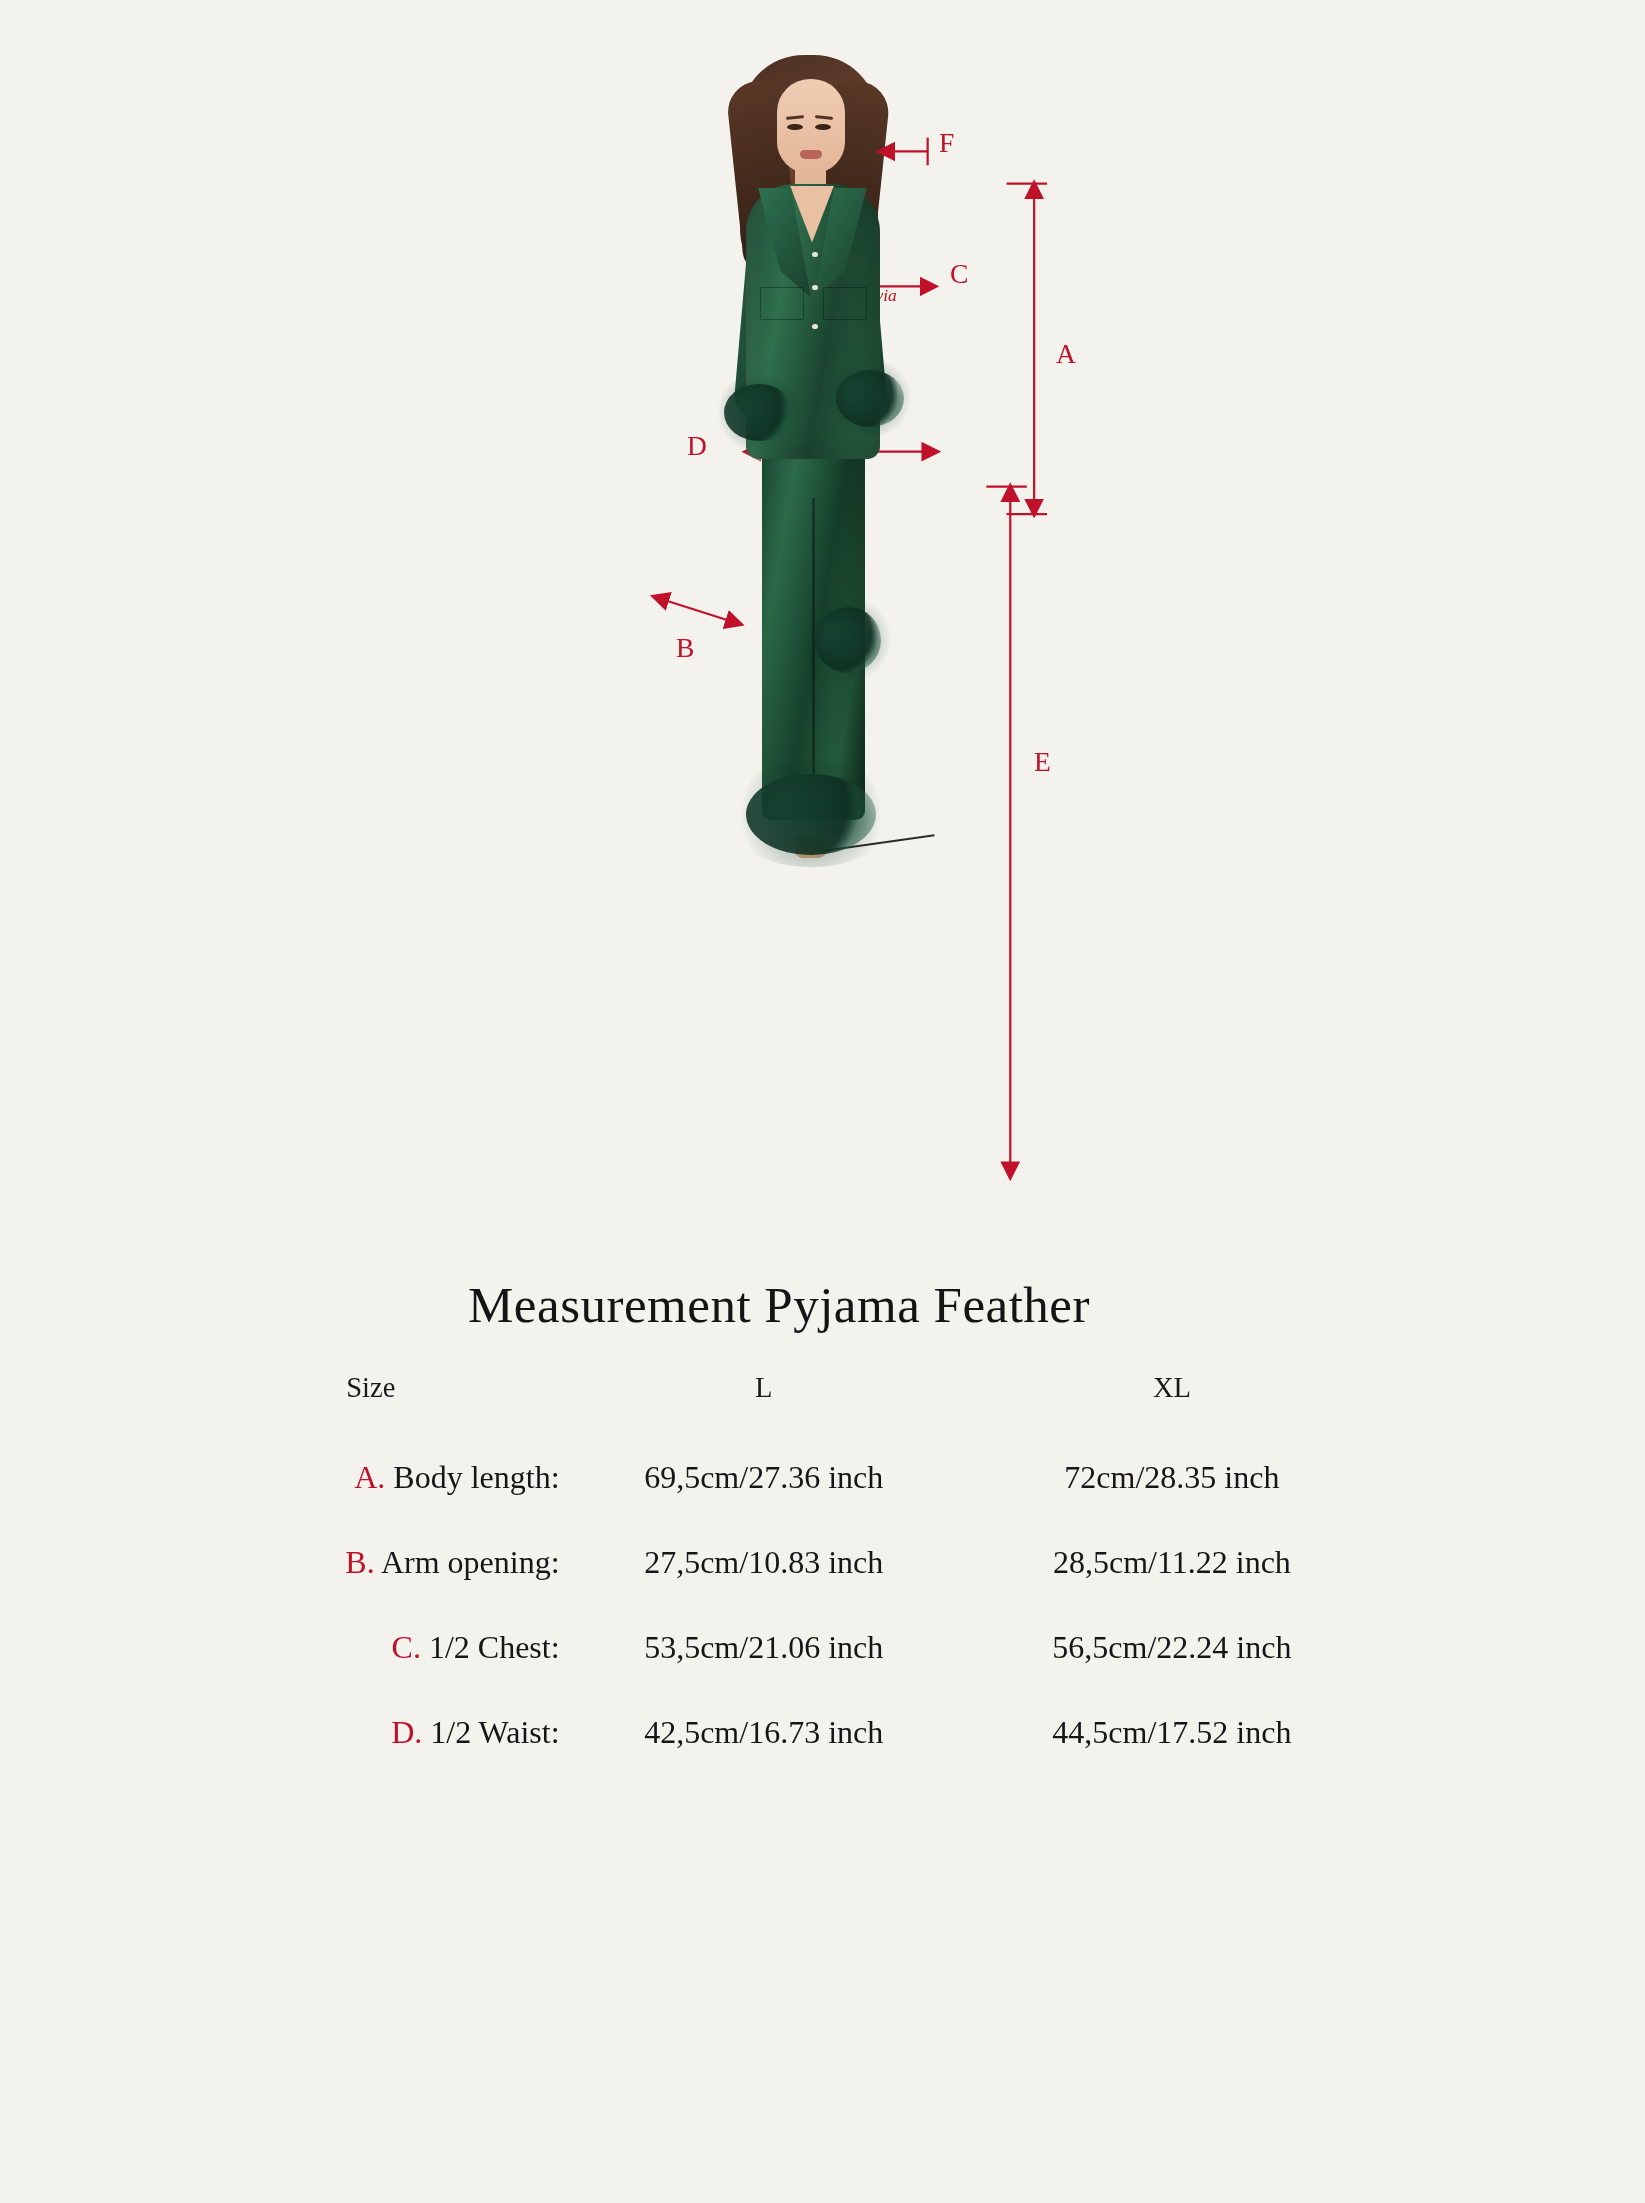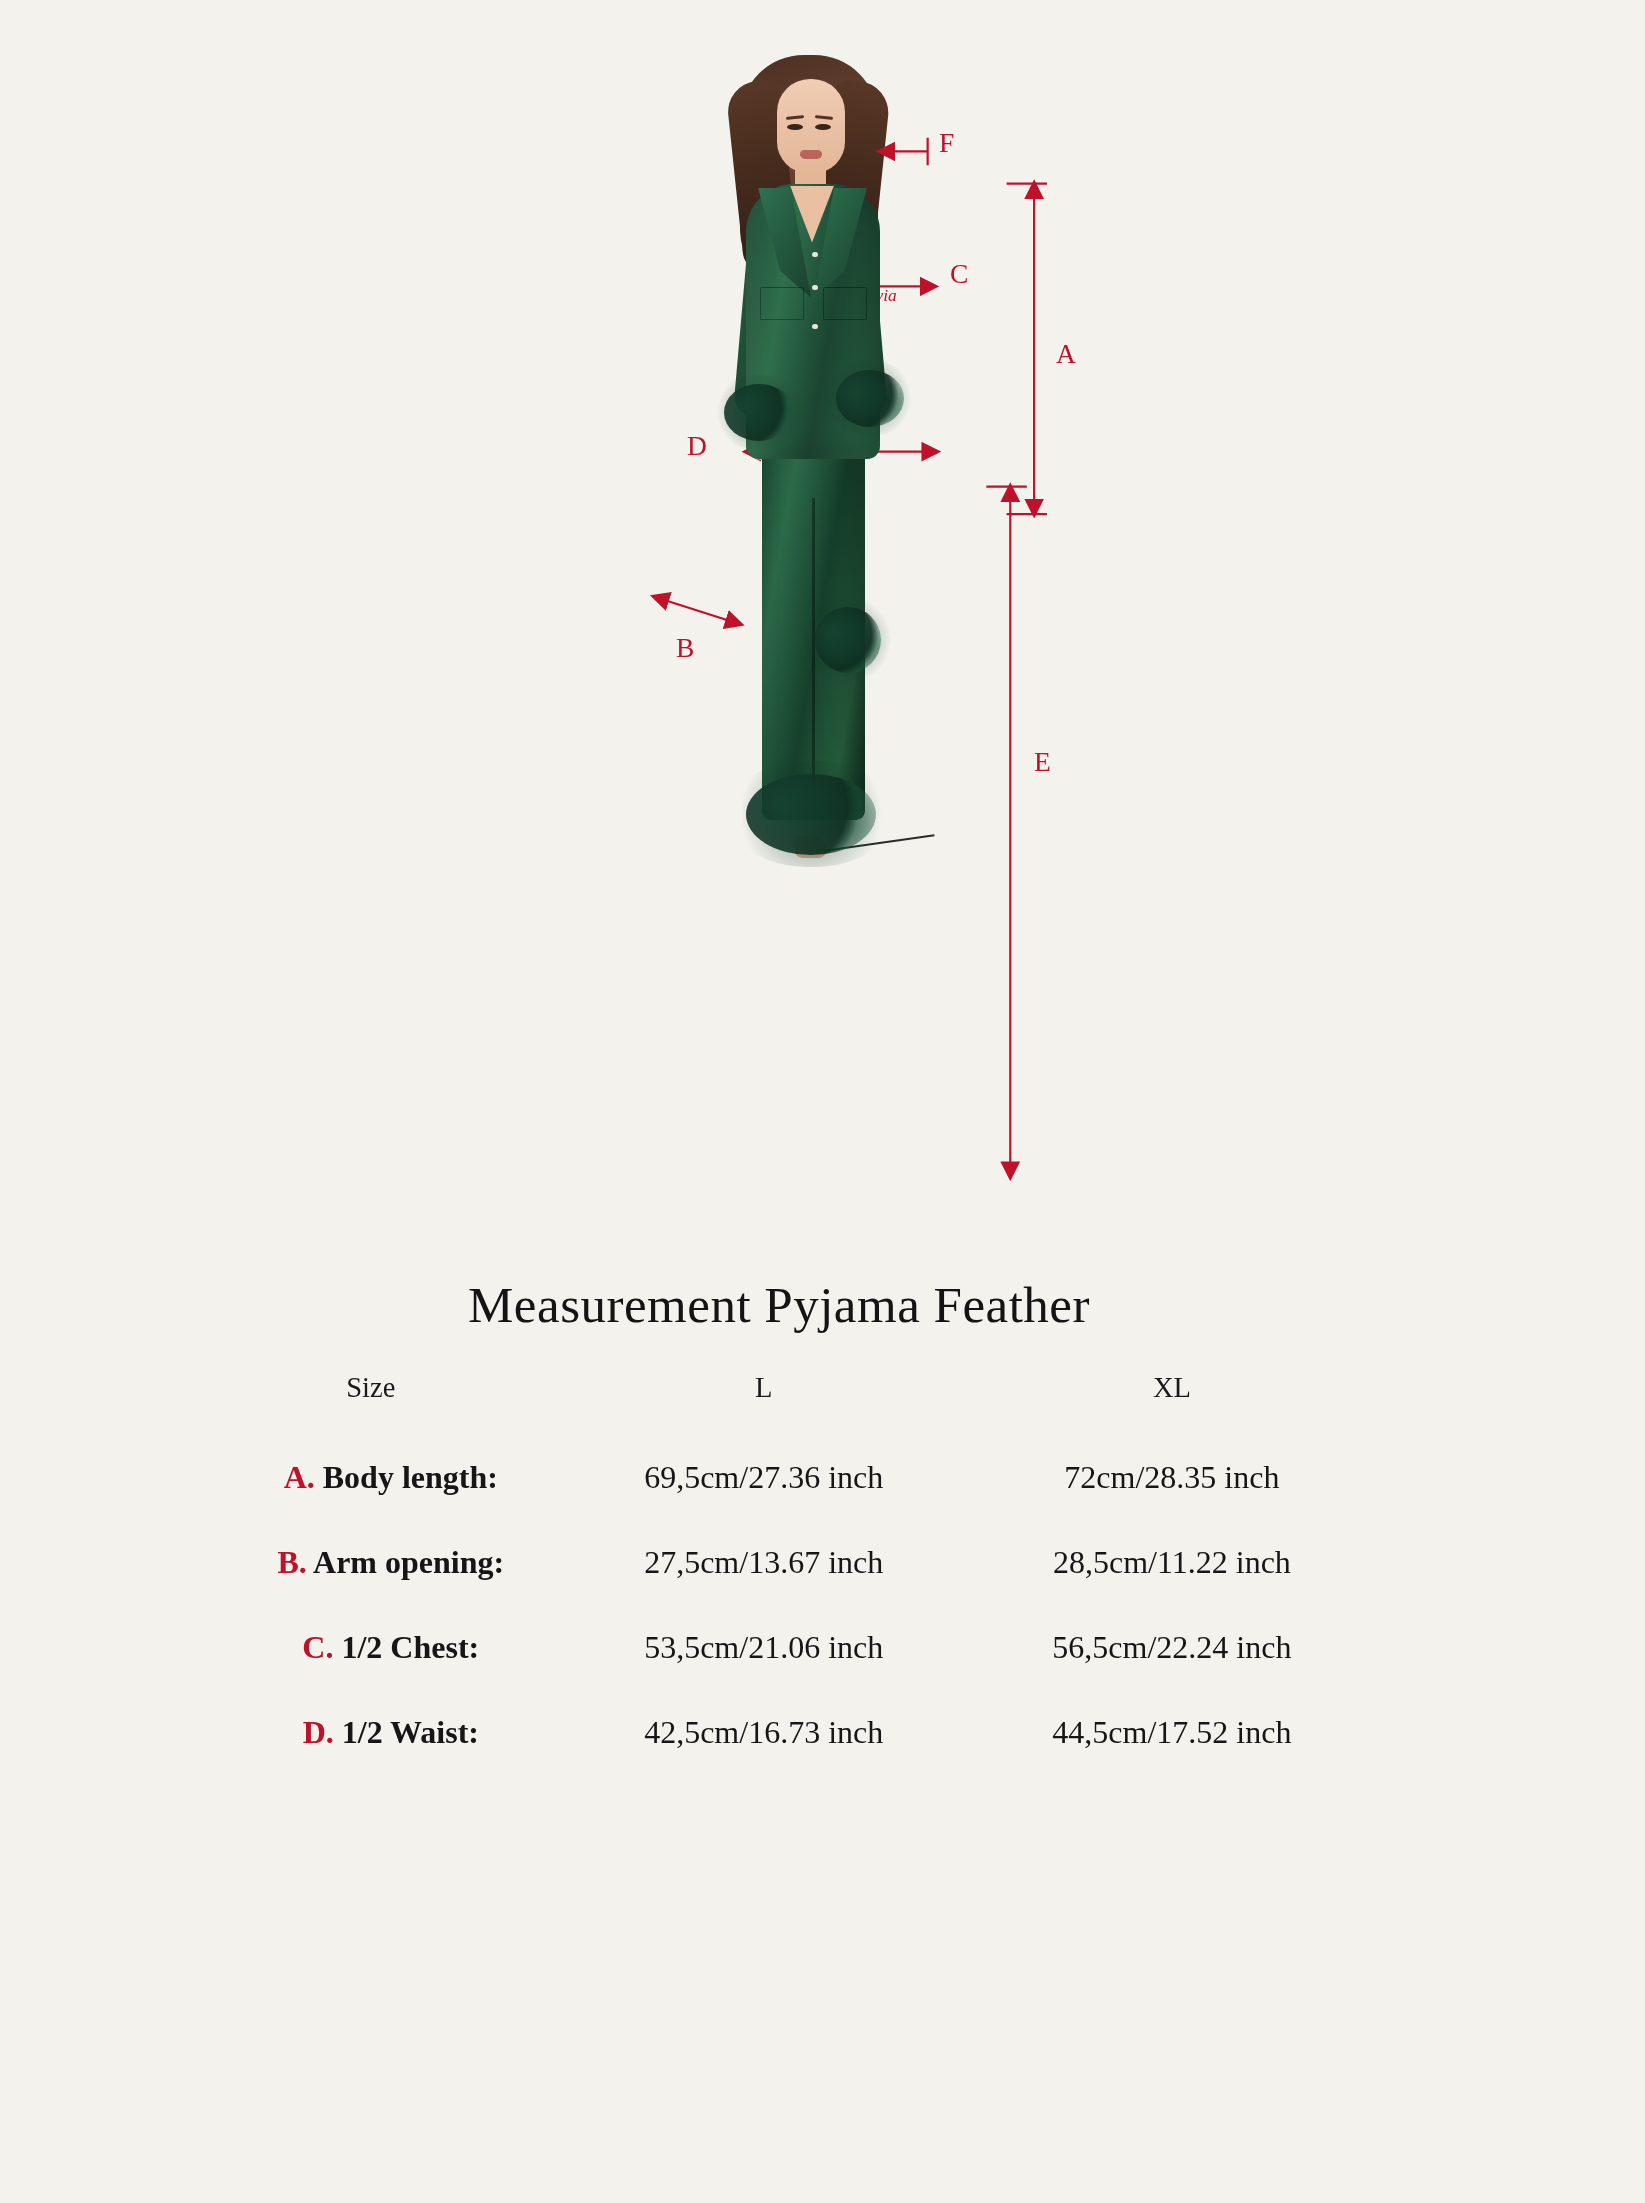--- a/index.html
+++ b/index.html
@@ -271,23 +271,22 @@
     color: #1a1a1a;
   }
   table.meas th.c-lbl { width: 331px; text-align: center; }
   table.meas th.c-val { width: 358px; text-align: center; }
   table.meas td {
     padding: 24px 0;
     color: #161616;
     white-space: nowrap;
   }
   table.meas td.rowlabel {
-    text-align: center;
+    text-align: right;
     padding-left: 40px;
-    font-weight: bold;
   }
   table.meas td.val {
     text-align: center;
   }
   .key {
     color: #c0112a;
   }
 </style>
 </head>
 <body>
@@ -386,21 +385,21 @@
         </tr>
       </thead>
       <tbody>
         <tr>
           <td class="rowlabel"><span class="key">A.</span> <span>Body length:</span></td>
           <td class="val">69,5cm/27.36 inch</td>
           <td class="val">72cm/28.35 inch</td>
         </tr>
         <tr>
           <td class="rowlabel"><span class="key">B.</span> <span>Arm opening:</span></td>
-          <td class="val">27,5cm/13.67 inch</td>
+          <td class="val">27,5cm/10.83 inch</td>
           <td class="val">28,5cm/11.22 inch</td>
         </tr>
         <tr>
           <td class="rowlabel"><span class="key">C.</span> <span>1/2 Chest:</span></td>
           <td class="val">53,5cm/21.06 inch</td>
           <td class="val">56,5cm/22.24 inch</td>
         </tr>
         <tr>
           <td class="rowlabel"><span class="key">D.</span> <span>1/2 Waist:</span></td>
           <td class="val">42,5cm/16.73 inch</td>

